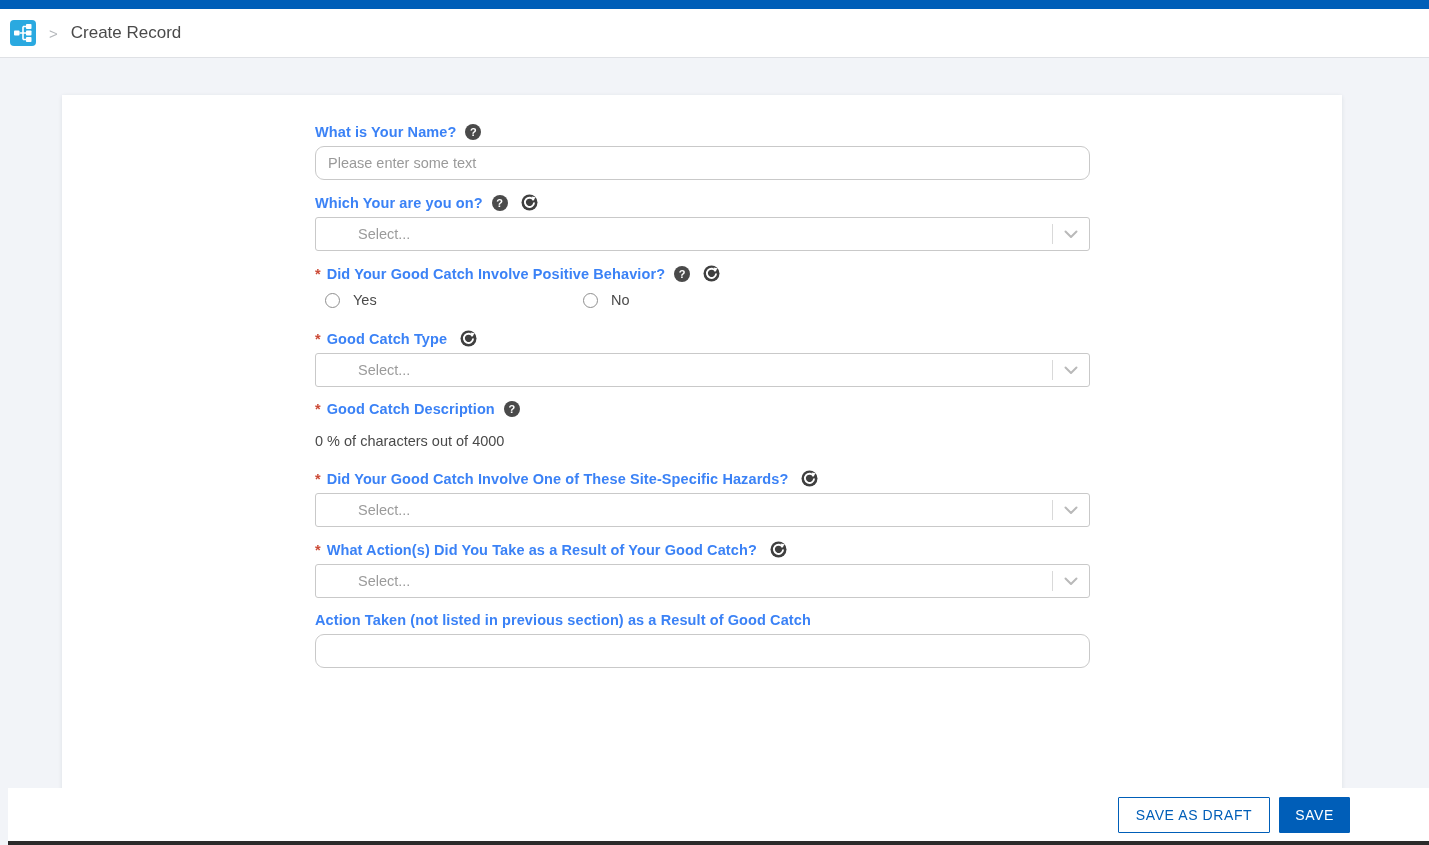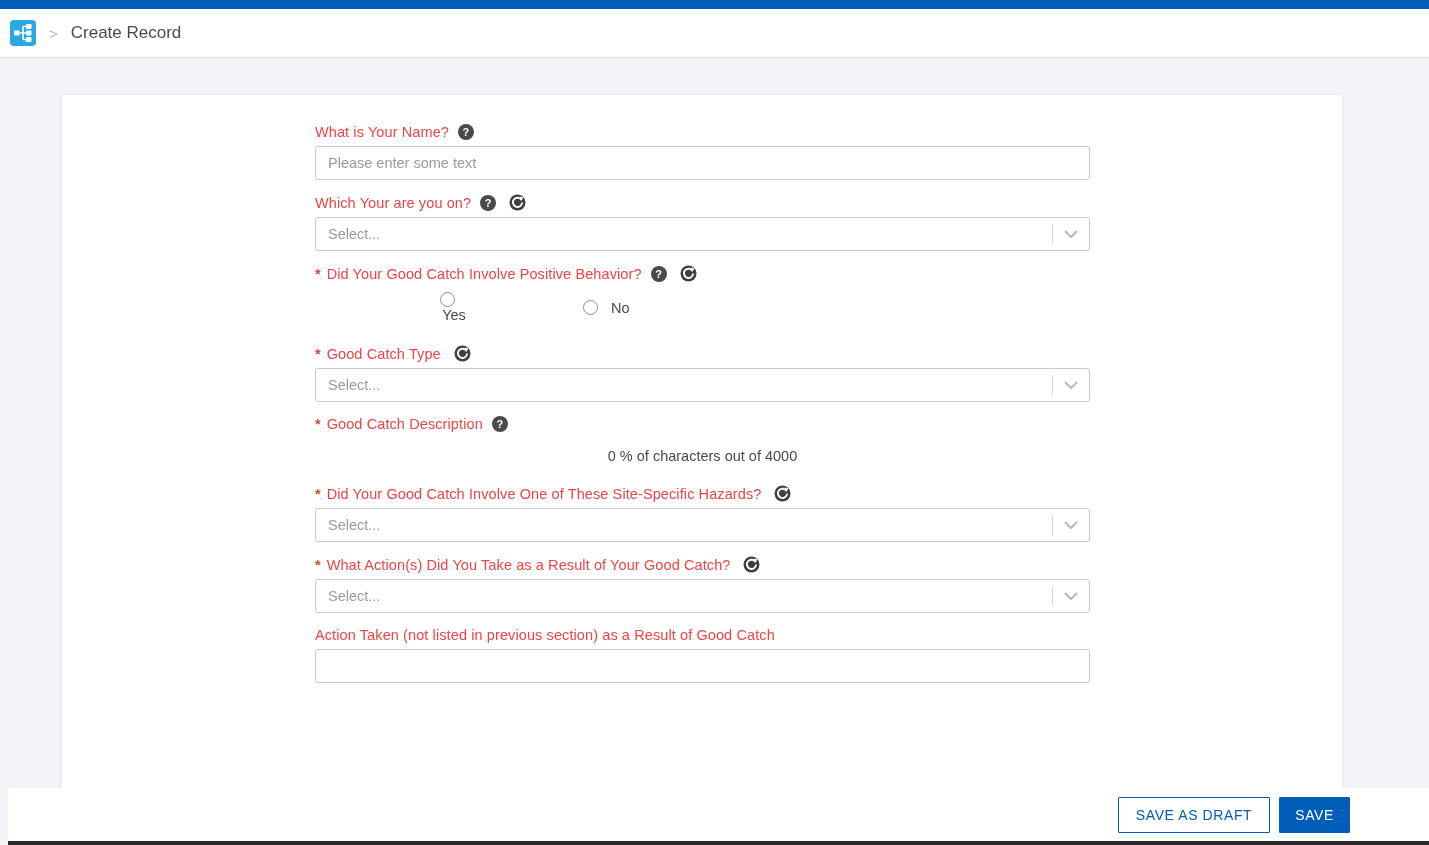--- a/index.html
+++ b/index.html
@@ -24,54 +24,54 @@
   
   .card {
     position:absolute; left:62px; top:95px; width:1280px; bottom:0;
     background:#ffffff; box-shadow:0 1px 4px rgba(40,50,70,.10);
   }
   .form-col { margin-left:253px; width:775px; padding-top:29px; }
   
   .field { margin-bottom:14px; }
   .label-row { display:flex; align-items:center; margin-bottom:6px; }
   .asterisk { color:#cc4b37; font-weight:bold; font-size:14.5px; margin-right:6px; }
-  .flabel { font-weight:normal; font-size:14.5px; color:#ef4444; letter-spacing:.1px; }
+  .flabel { font-weight:bold; font-size:14.5px; color:#3b82f6; letter-spacing:.1px; }
   .help-icon {
     width:16px; height:16px; border-radius:50%; background:#4a4a4a; color:#fff;
     font-size:11px; font-weight:bold; display:inline-flex; align-items:center; justify-content:center;
     margin-left:9px; cursor:pointer; flex:0 0 auto;
   }
   .refresh-icon { margin-left:13px; cursor:pointer; display:inline-flex; flex:0 0 auto; }
   .text-input, .textarea {
-    width:775px; border:1px solid #c9c9c9; border-radius:3px;
+    width:775px; border:1px solid #c9c9c9; border-radius:9px;
     font-family:"Liberation Sans", sans-serif; font-size:14.5px; color:#444;
     padding:0 12px; outline:none; background:#fff;
   }
   .text-input { height:34px; }
   .text-input::placeholder, .textarea::placeholder { color:#9a9a9a; opacity:1; }
   .textarea { height:130px; padding:9px 12px; resize:none; }
   
   .select {
     width:775px; height:34px; border:1px solid #c9c9c9; border-radius:3px; background:#fff;
     display:flex; align-items:center; padding-left:12px; cursor:pointer;
   }
-  .select-placeholder { color:#9b9b9b; font-size:14.5px; flex:1; }
+  .select-placeholder { color:#9b9b9b; font-size:14.5px; flex:1;margin-left:30px; }
   .select-divider { width:1px; height:20px; background:#d9d9d9; }
   .select-chevron { width:36px; display:flex; align-items:center; justify-content:center; }
   
   .radio-row { display:flex; align-items:center; padding-left:10px; margin-top:10px; margin-bottom:22px; }
   .radio-opt { display:flex; align-items:center; cursor:pointer; }
-  .radio-opt.first { width:258px;flex-direction:column; }
+  .radio-opt.first { width:258px; }
   .radio-circle {
     width:15px; height:15px; border:1px solid #8f8f8f; border-radius:50%; background:#fff;
     margin-right:13px; flex:0 0 auto;
   }
   .radio-label { font-size:14.5px; color:#4a4a4a; }
   
-  .counter { text-align:center; font-size:14.5px; color:#4a4a4a; margin-top:16px; margin-bottom:21px; }
+  .counter { text-align:left; font-size:14.5px; color:#4a4a4a; margin-top:16px; margin-bottom:21px; }
   .desc-block { margin-bottom:0; }
   
   .footer {
     position:absolute; left:8px; right:0; bottom:0; height:57px; background:#ffffff;
     border-bottom:4px solid #2b2b2b; z-index:5;
     display:flex; align-items:center; justify-content:flex-end; padding-right:79px;
   }
   .btn { height:36px; font-family:"Liberation Sans", sans-serif; font-size:14px; letter-spacing:.6px; cursor:pointer; border-radius:1px; }
   .btn-draft { background:#fff; border:1px solid #005eb8; color:#005eb8; padding:0 17px; margin-right:9px; }
   .btn-save { background:#005eb8; border:1px solid #005eb8; color:#fff; padding:0 15px; }

